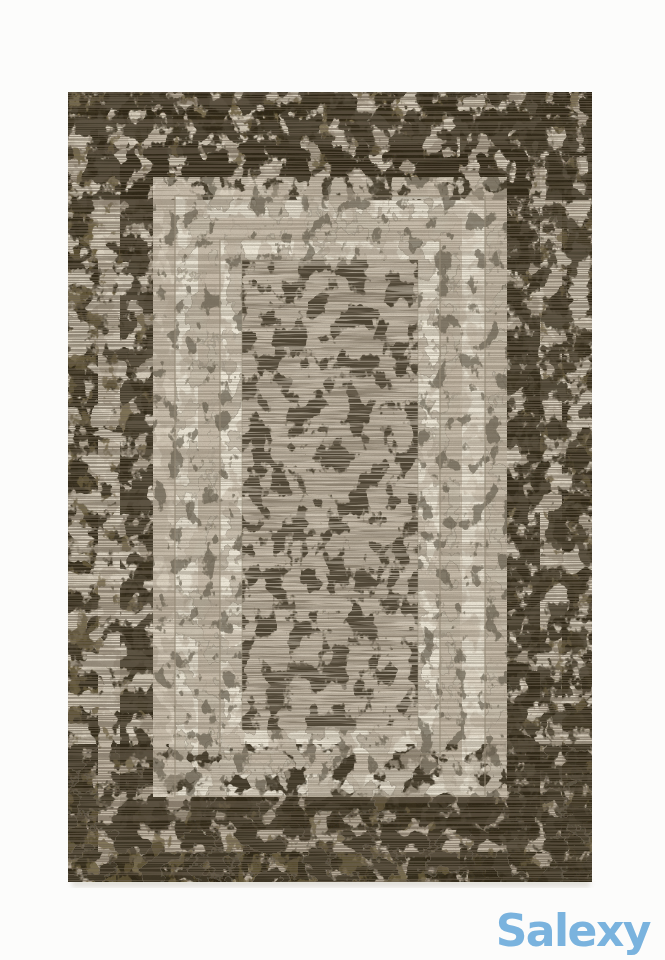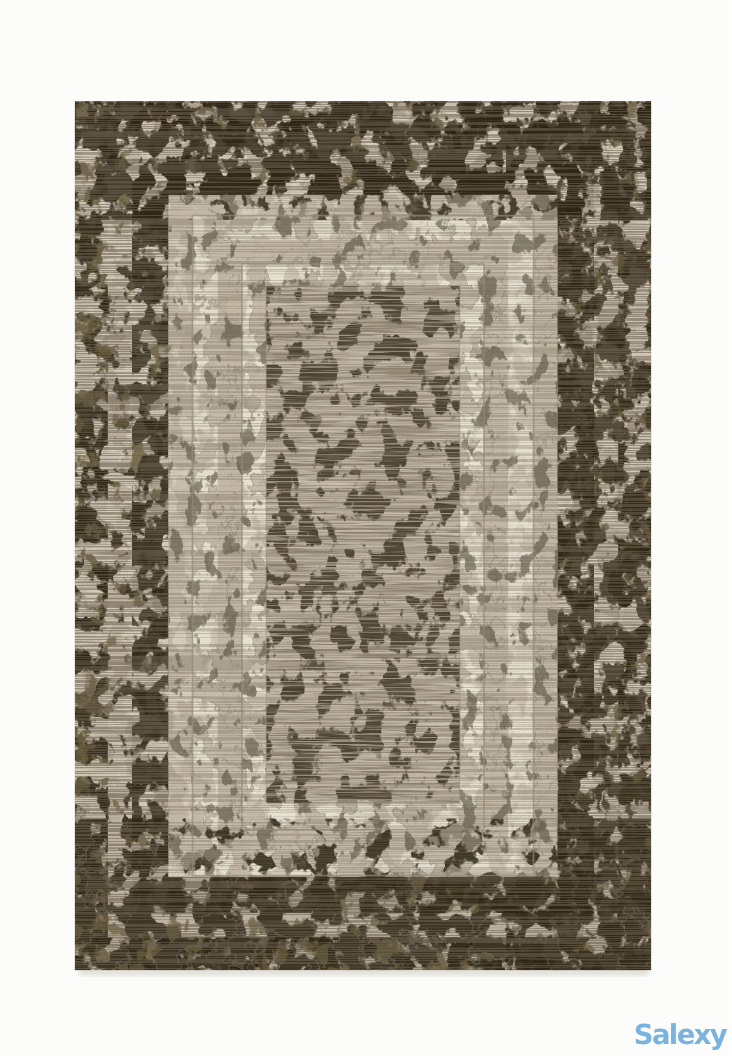--- a/index.html
+++ b/index.html
@@ -29,22 +29,22 @@
   .f-patch     { fill: var(--rug-cream-patch); }
   .f-speck     { fill: var(--rug-dark-speck); }
   .f-sdark     { fill: var(--rug-streak-dark); }
   .f-slight    { fill: var(--rug-streak-light); }
   .f-weave     { fill: var(--rug-weave); }
   .f-shadow    { fill: var(--shadow); }
   .s-line      { stroke: var(--rug-line); fill: none; }
 
   .watermark {
     position: absolute;
-    right: 5px; bottom: 7px;
-    font-size: 25px;
+    right: 15px; bottom: 7px;
+    font-size: 44px;
     font-weight: 700;
     letter-spacing: -1.5px;
     line-height: 1;
     color: var(--watermark, #7ab3de);
     user-select: none;
   }
 </style>
 </head>
 <body>
 

